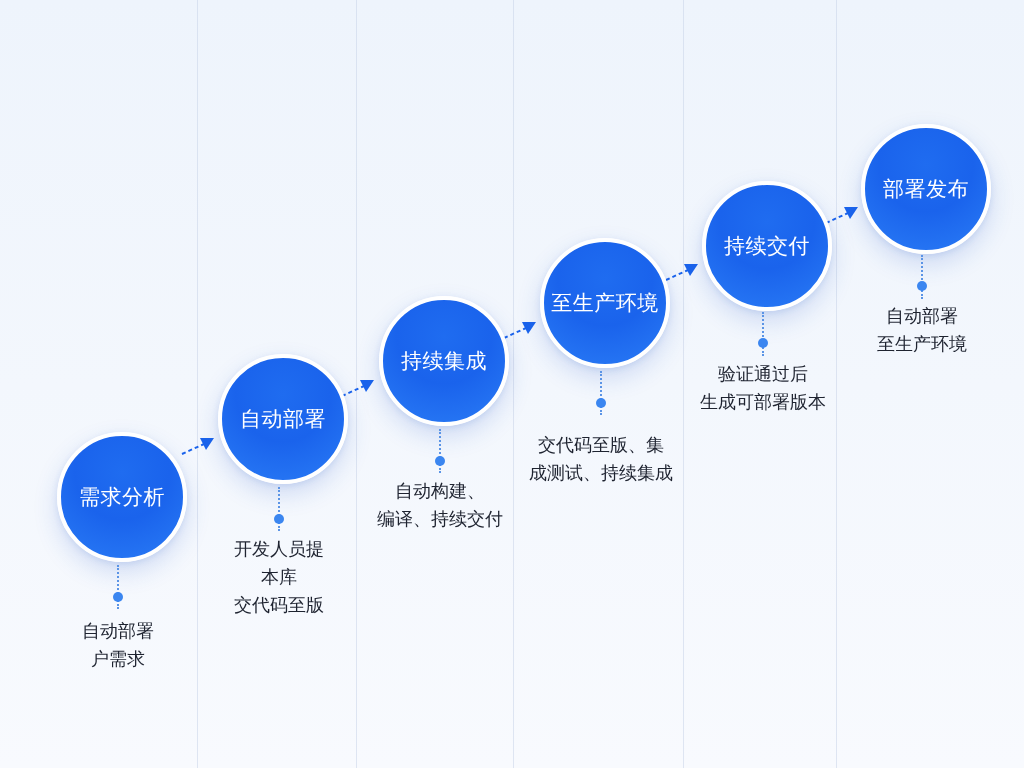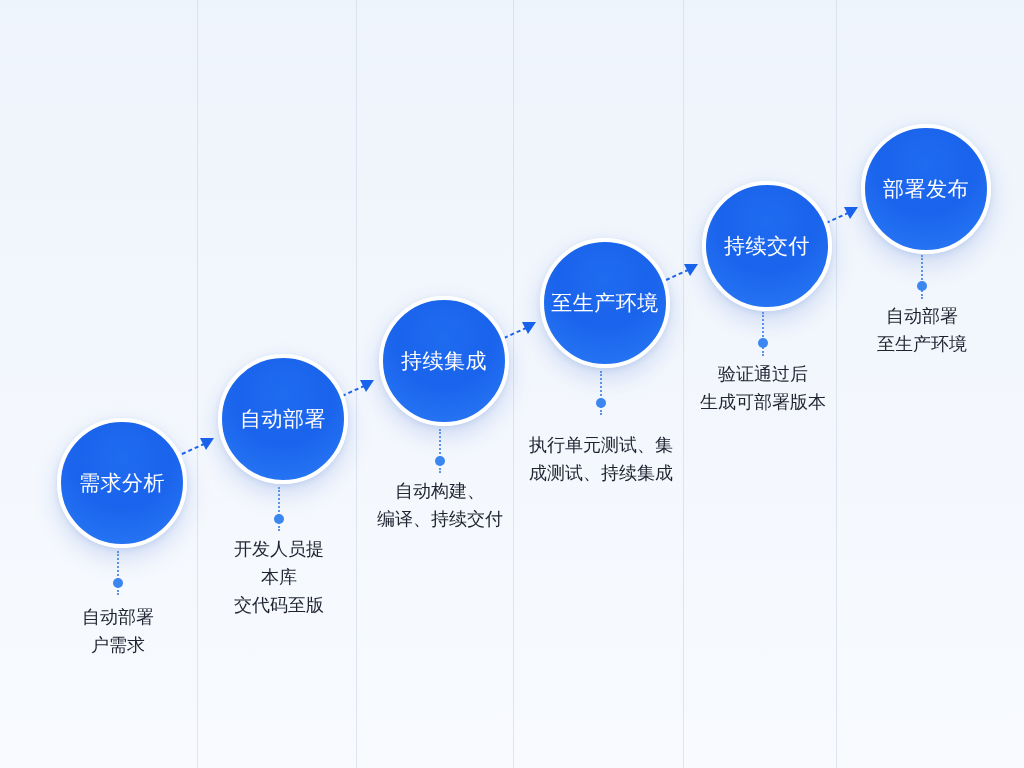--- a/index.html
+++ b/index.html
@@ -62,21 +62,21 @@
 </svg>
 <svg class="arrow" style="left:664px;top:258px" width="36" height="26" viewBox="0 0 36 26">
   <line x1="2" y1="22" x2="24" y2="12" stroke="#1a63ec" stroke-width="2" stroke-dasharray="4,3"></line>
   <polygon points="34,6 20,6 26,18" fill="#1a63ec"></polygon>
 </svg>
 <svg class="arrow" style="left:824px;top:201px" width="36" height="26" viewBox="0 0 36 26">
   <line x1="2" y1="22" x2="24" y2="12" stroke="#1a63ec" stroke-width="2" stroke-dasharray="4,3"></line>
   <polygon points="34,6 20,6 26,18" fill="#1a63ec"></polygon>
 </svg>
 
-<div class="stage" style="left:118px;top:479px">
+<div class="stage" style="left:118px;top:493px">
   <div class="circle">
     <span class="circle-label">需求分析</span>
   </div>
   <div class="connector" style="top:72px"></div>
   <div class="dot" style="top:99px"></div>
   <div class="desc" style="top:124px">
     <div>自动部署</div>
     <div>户需求</div>
   </div>
 </div>
@@ -106,21 +106,21 @@
   </div>
 </div>
 
 <div class="stage" style="left:601px;top:299px">
   <div class="circle">
     <span class="circle-label">至生产环境</span>
   </div>
   <div class="connector" style="top:72px"></div>
   <div class="dot" style="top:99px"></div>
   <div class="desc" style="top:132px">
-    <div>执行单元测试、集</div>
+    <div>交代码至版、集</div>
     <div>成测试、持续集成</div>
   </div>
 </div>
 
 <div class="stage" style="left:763px;top:242px">
   <div class="circle">
     <span class="circle-label">持续交付</span>
   </div>
   <div class="connector" style="top:70px"></div>
   <div class="dot" style="top:96px"></div>

